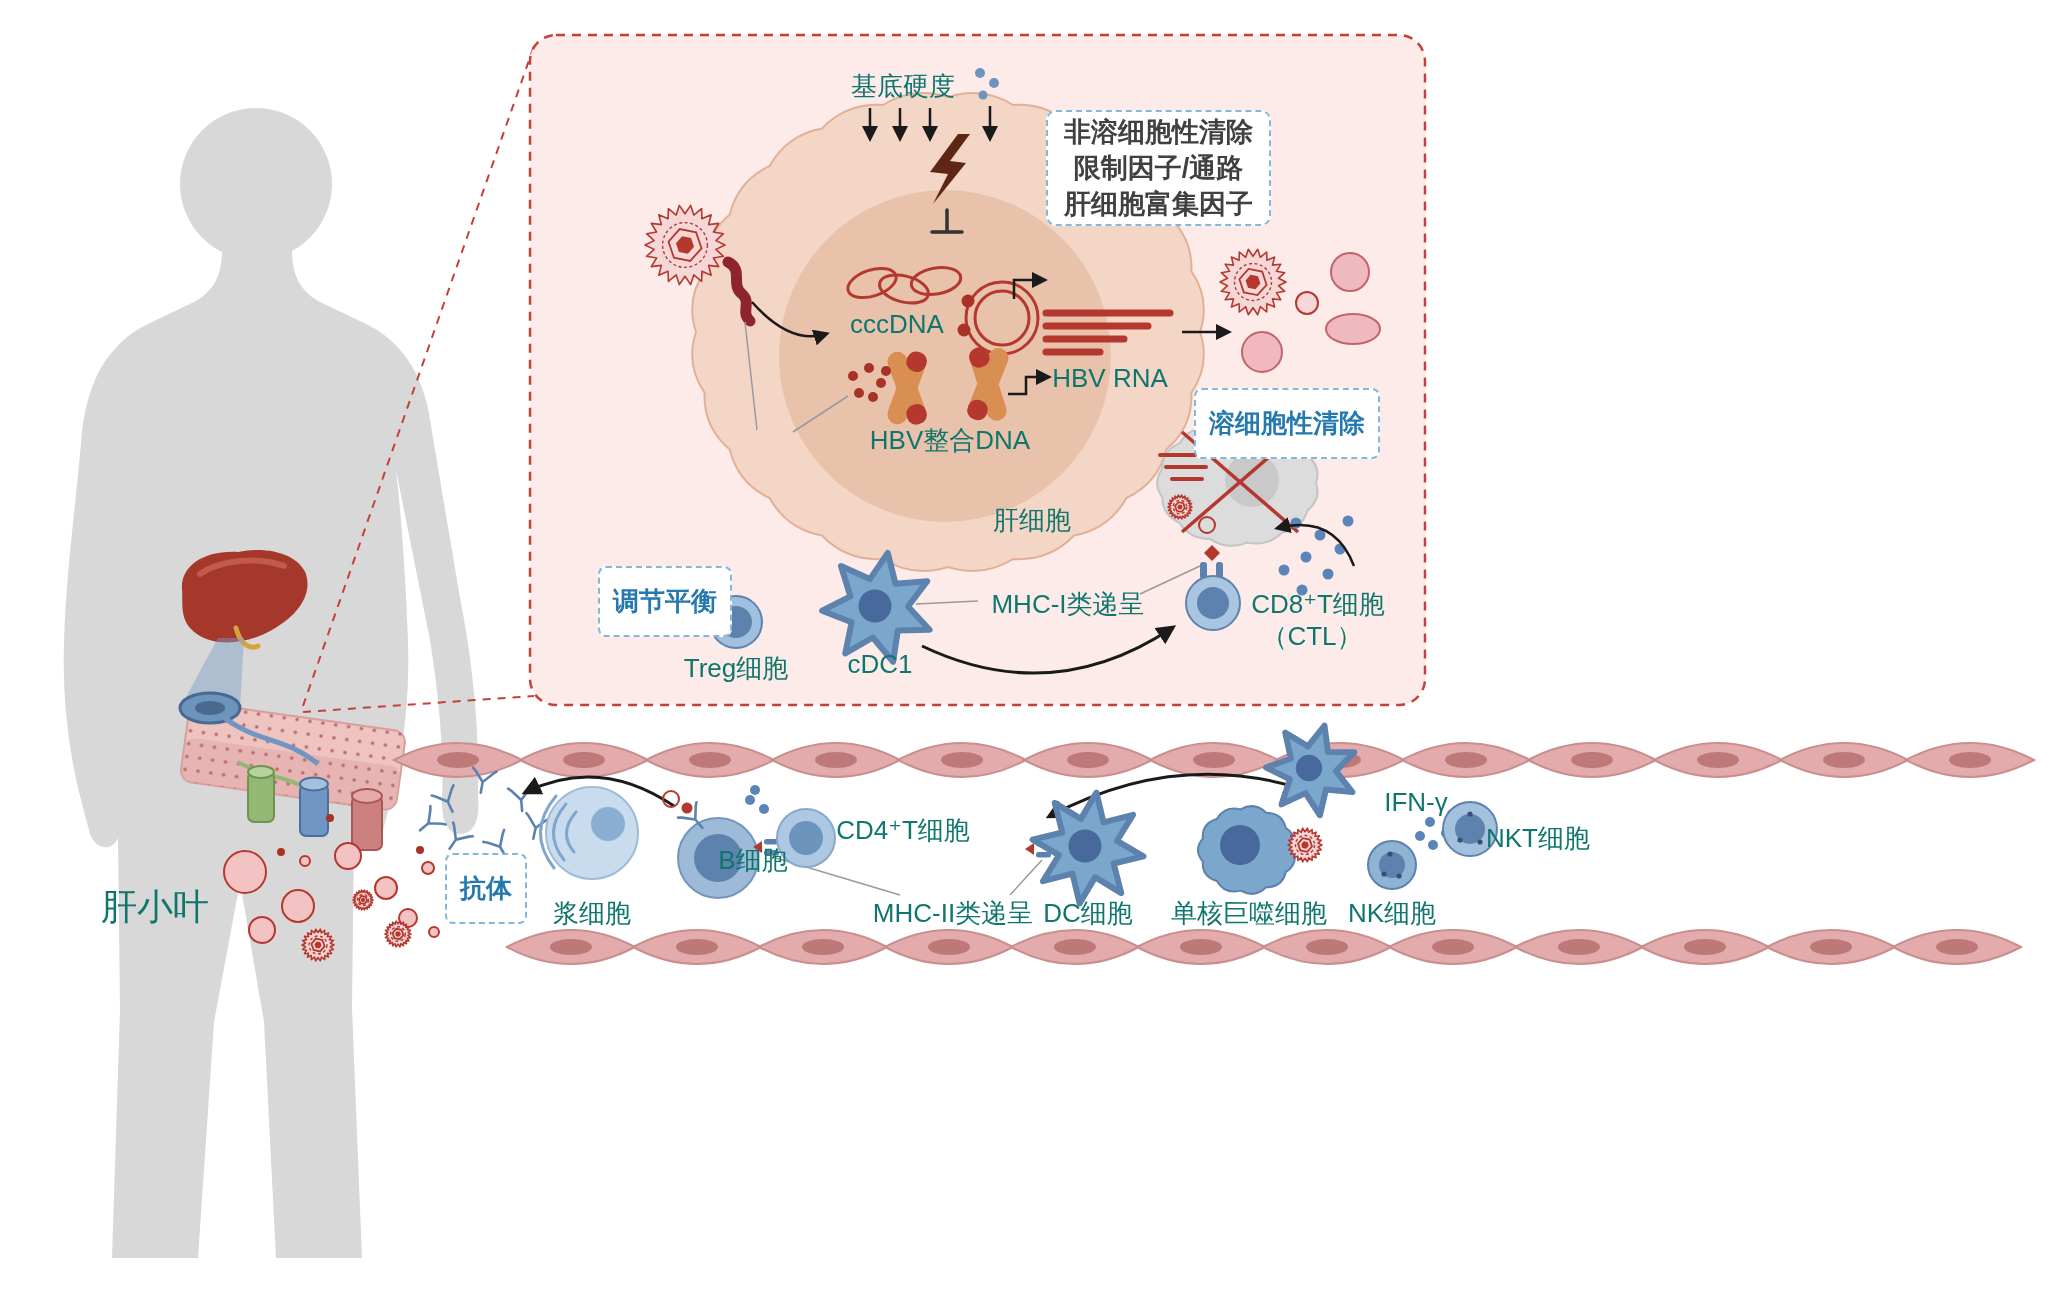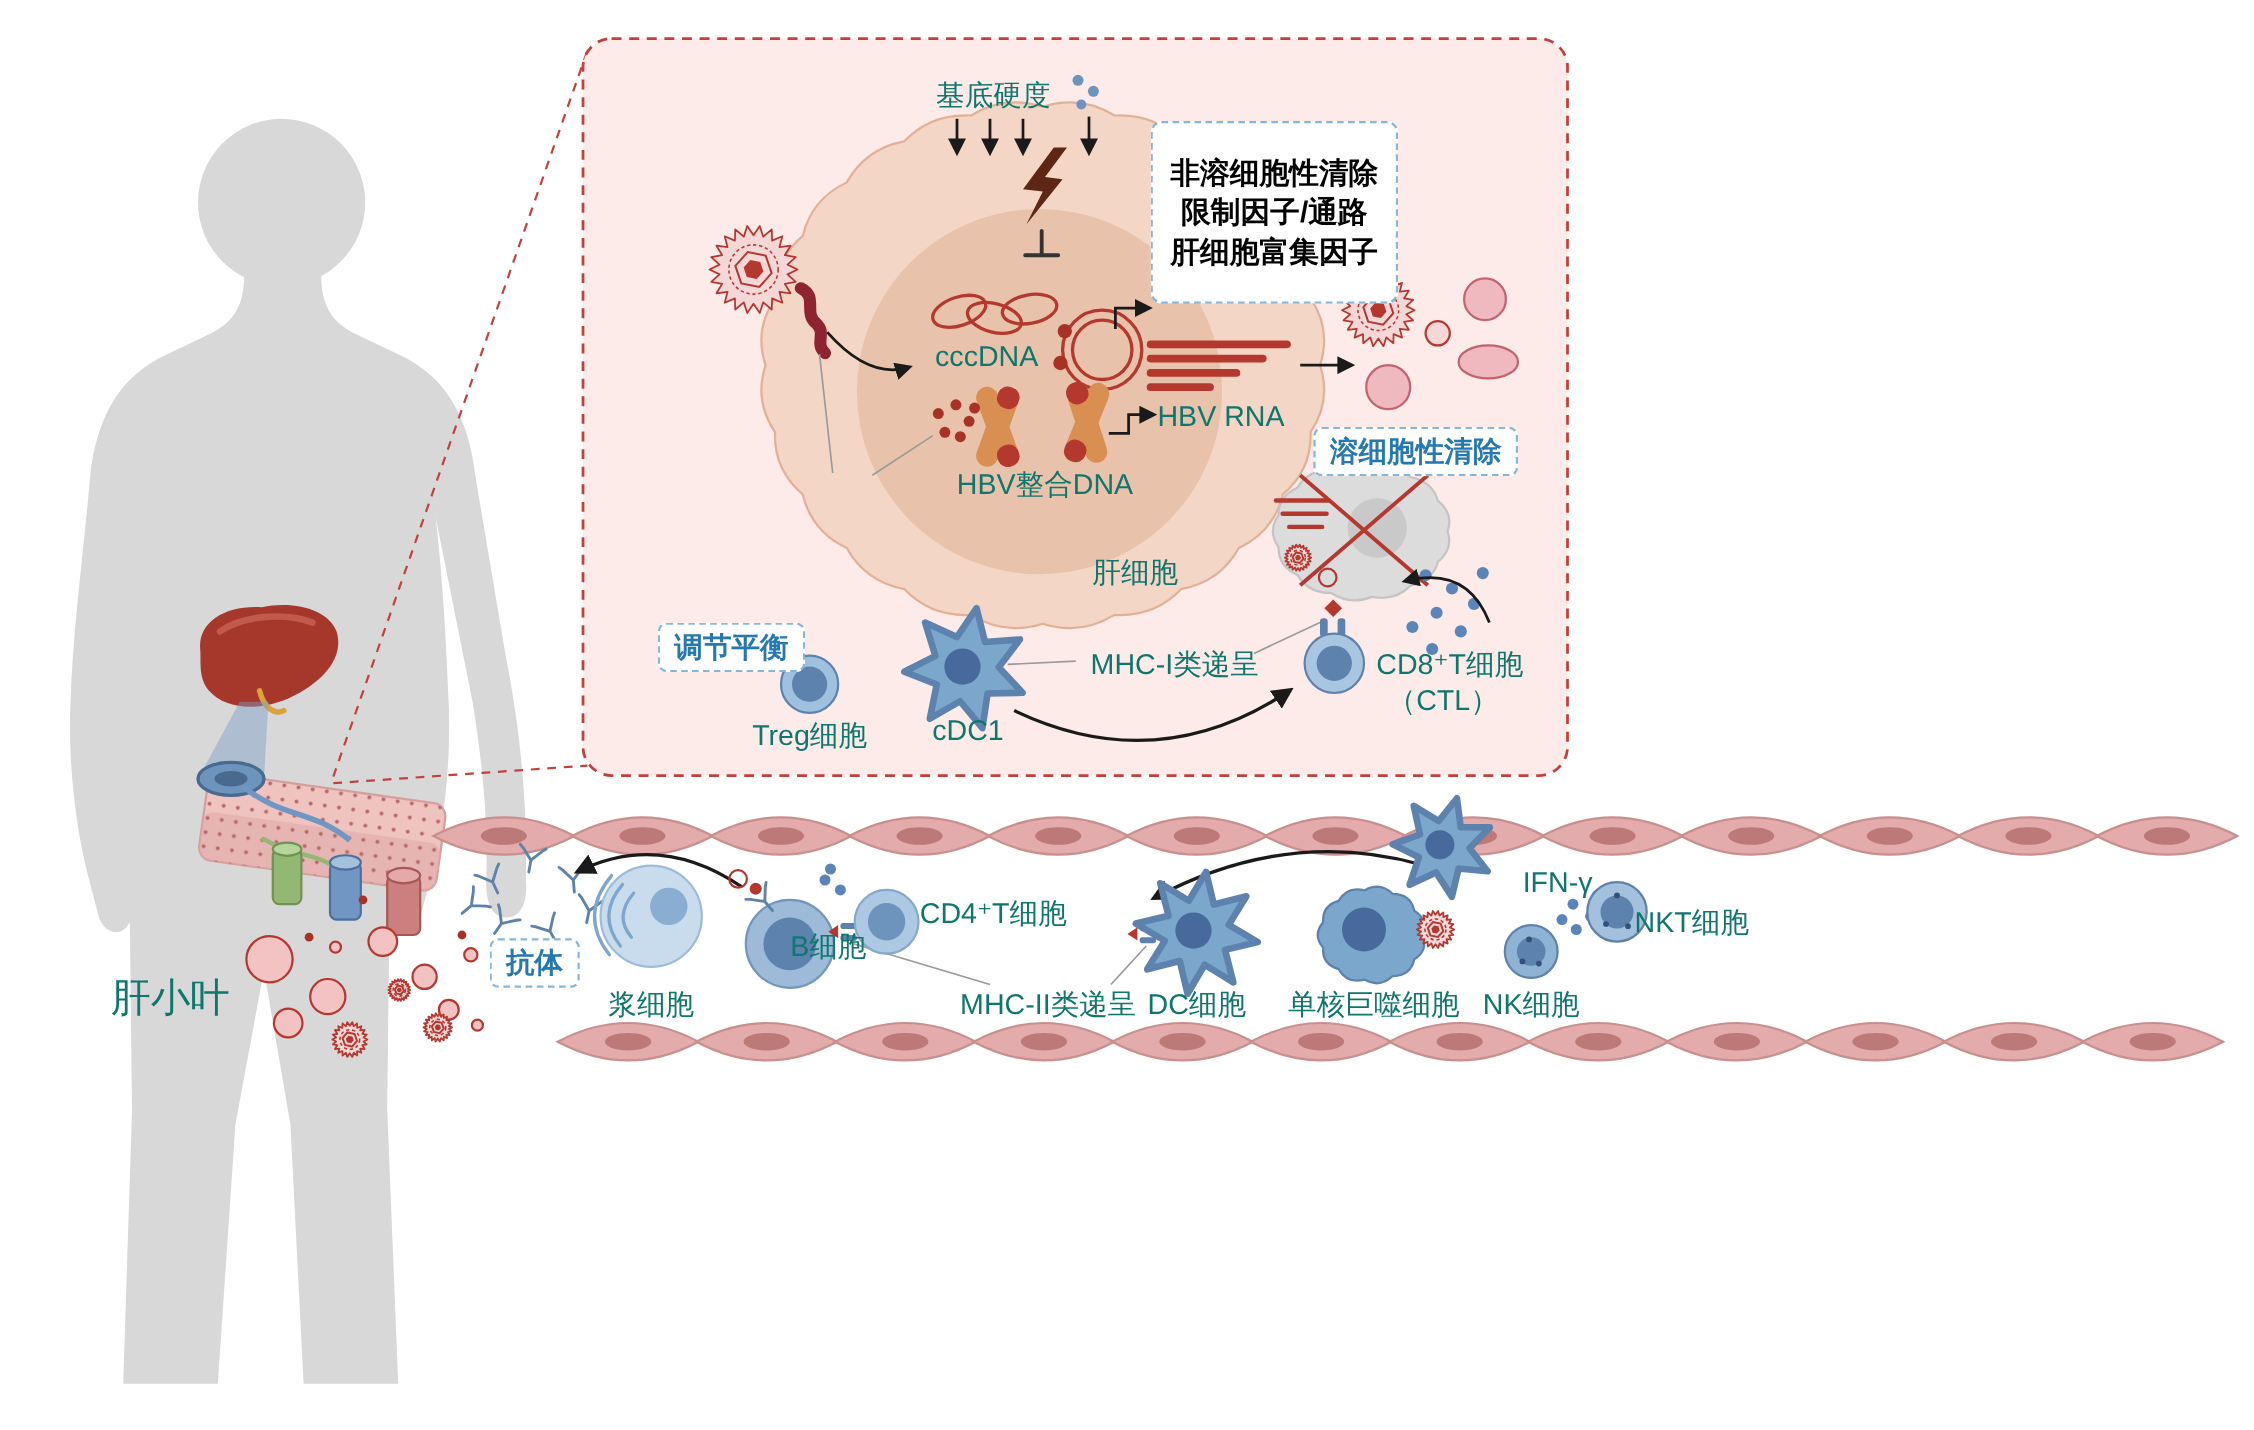--- a/index.html
+++ b/index.html
@@ -4,24 +4,24 @@
 <style>
   *{margin:0;padding:0;box-sizing:border-box}
   html,body{background:#fff}
   body{font-family:"Liberation Sans","DejaVu Sans",sans-serif}
   #canvas{position:relative;width:2049px;height:1300px;background:#fff;overflow:hidden}
   #art{position:absolute;left:0;top:0}
   .lbl{position:absolute;white-space:nowrap;font-size:26px;color:#0f766e;transform:translateX(-50%);line-height:1.25}
   .lbl.big{font-size:36px}
   .factors{text-align:center;line-height:35px}
   .bluebox{position:absolute;background:#fff;border:2px dashed #85b7da;border-radius:8px;
-           color:#2579ae;font-weight:bold;text-align:center;padding:3px 13px;font-size:26px;
+           color:#2579ae;font-weight:bold;text-align:center;padding:16px 13px;font-size:26px;
            transform:translateX(-50%);white-space:nowrap}
   .bigbluebox{position:absolute;background:#fff;border:2px dashed #85b7da;border-radius:10px;
-           color:#000000;font-weight:bold;text-align:center;padding:27px 16px;font-size:27px;line-height:36px;white-space:nowrap}
+           color:#404040;font-weight:bold;text-align:center;padding:2px 16px;font-size:27px;line-height:36px;white-space:nowrap}
   .ring{fill:none;stroke:#b5382f;stroke-width:3}
   .rna{stroke:#b5382f;stroke-width:7;stroke-linecap:round}
   .er{fill:none;stroke:#7fa6cc;stroke-width:3;stroke-linecap:round}
   .thin{stroke:#9a9a9a;stroke-width:1.5}
   .blkarrow{fill:none;stroke:#1a1a1a;stroke-width:2.5}
 </style>
 </head>
 <body>
 
 <div id="canvas">

